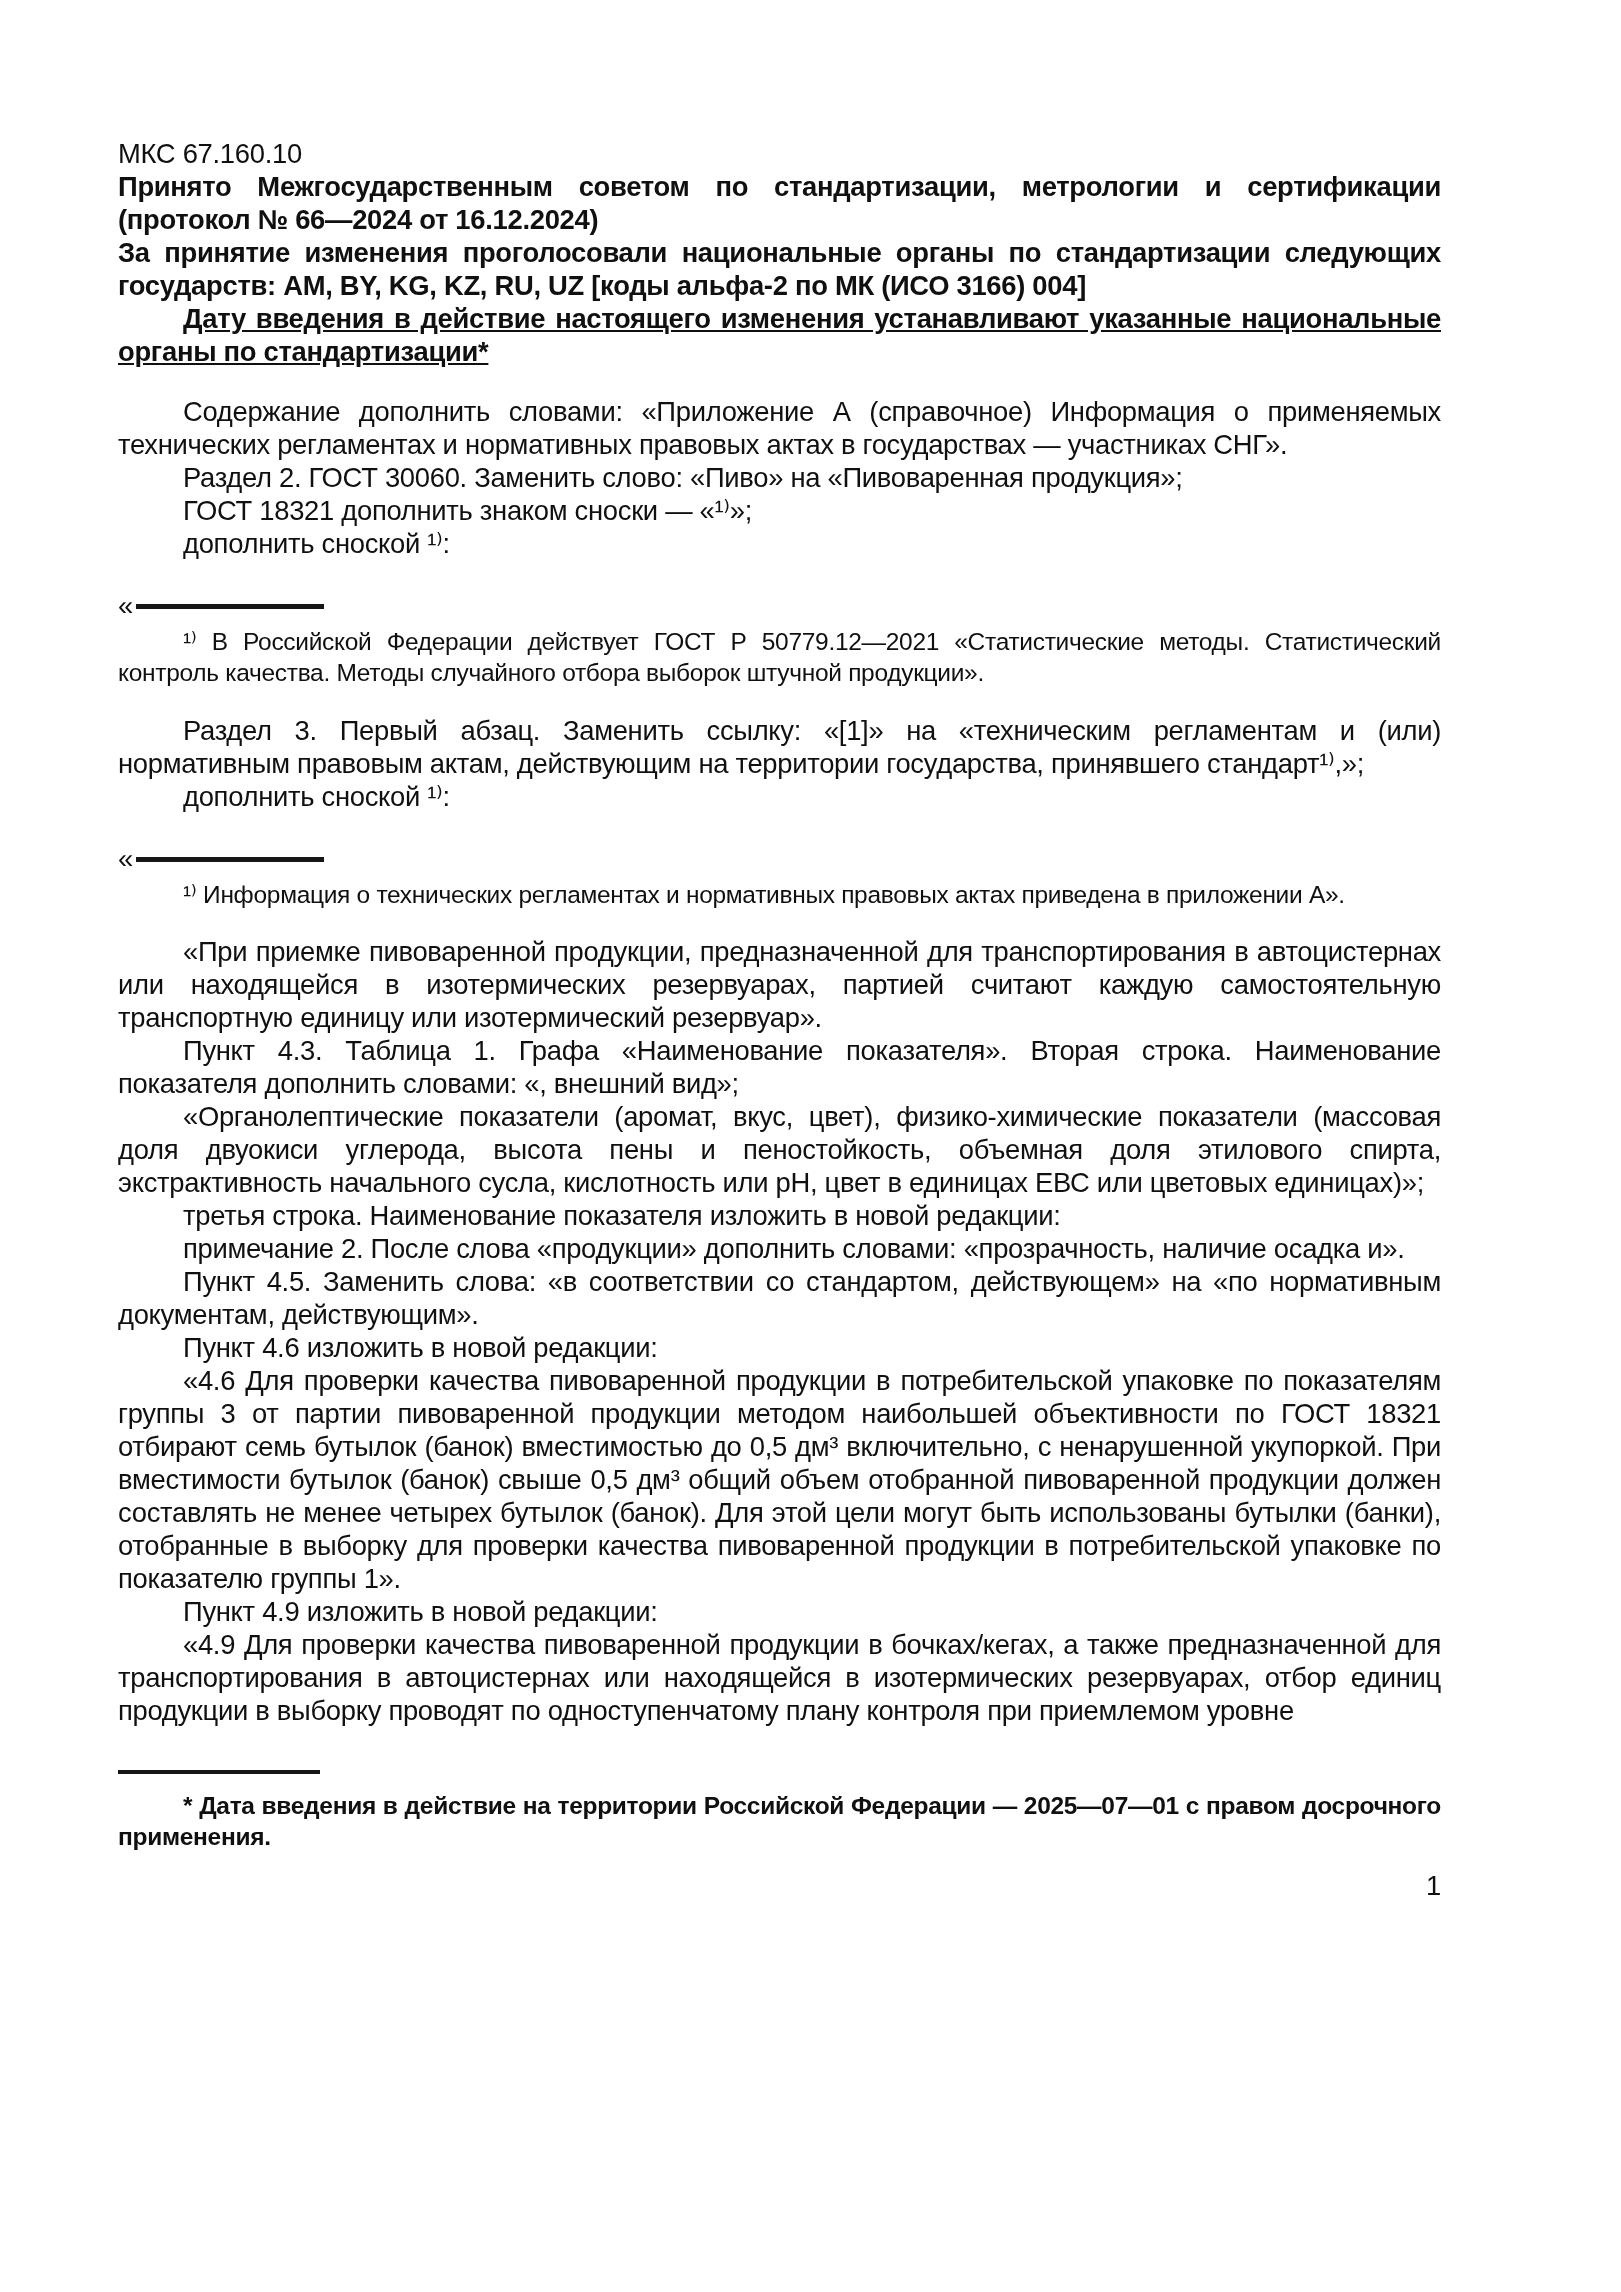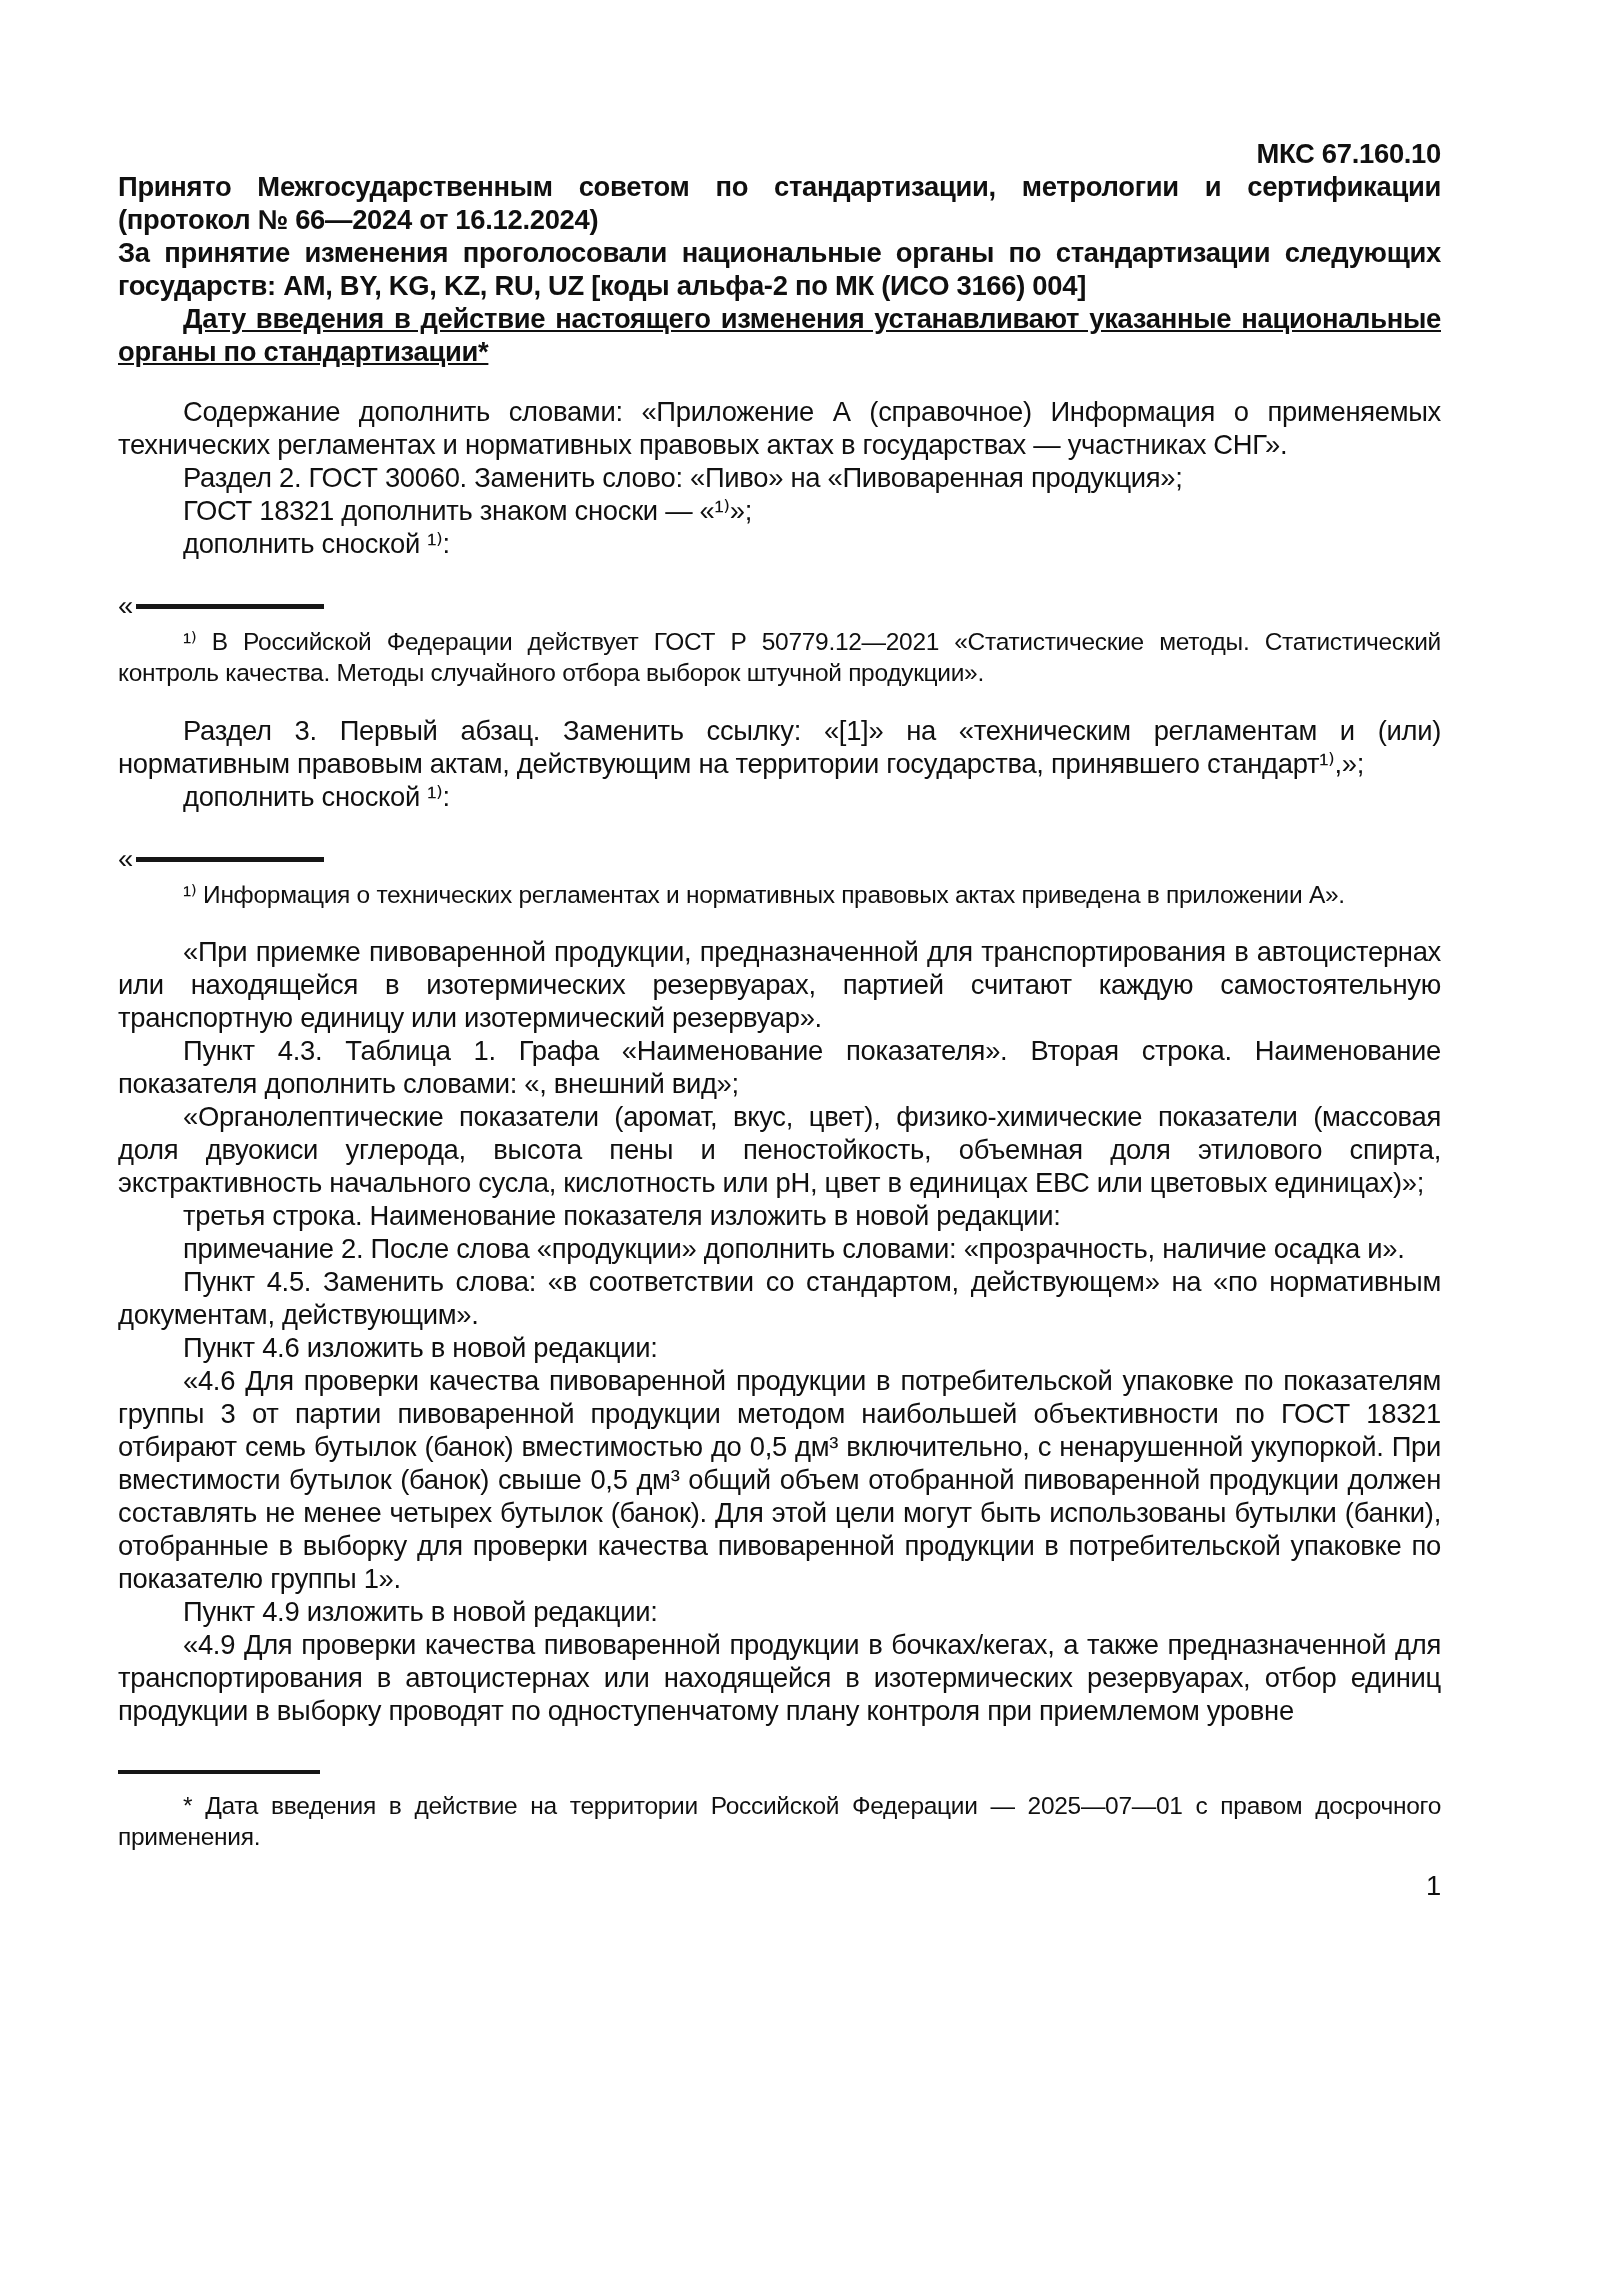--- a/index.html
+++ b/index.html
@@ -22,22 +22,22 @@
     top: 137px;
     width: 1323px;
   }
   .content p {
     margin: 0;
     font-size: 27.4px;
     line-height: 33px;
     letter-spacing: -0.3px;
   }
   .mks {
-    font-weight: bold;
-    text-align: right;
+    font-weight: normal;
+    text-align: left;
     margin-bottom: 23.5px;
   }
   .hb {
     font-weight: bold;
     text-align: justify;
     margin-bottom: 13.7px;
   }
   .hb.indent {
     text-indent: 65px;
   }
@@ -73,20 +73,21 @@
   }
   .fn-text {
     font-size: 24.5px !important;
     line-height: 31px !important;
     text-align: justify;
     text-indent: 65px;
     margin-top: 3.9px !important;
   }
   .bottom-fn {
     margin-top: 43px;
+    font-weight: bold;
   }
   .bottom-rule {
     width: 202px;
     height: 3.9px;
     background: #161616;
     margin-bottom: 15.7px;
   }
   .page-num {
     text-align: right;
     margin-top: 17.6px !important;

